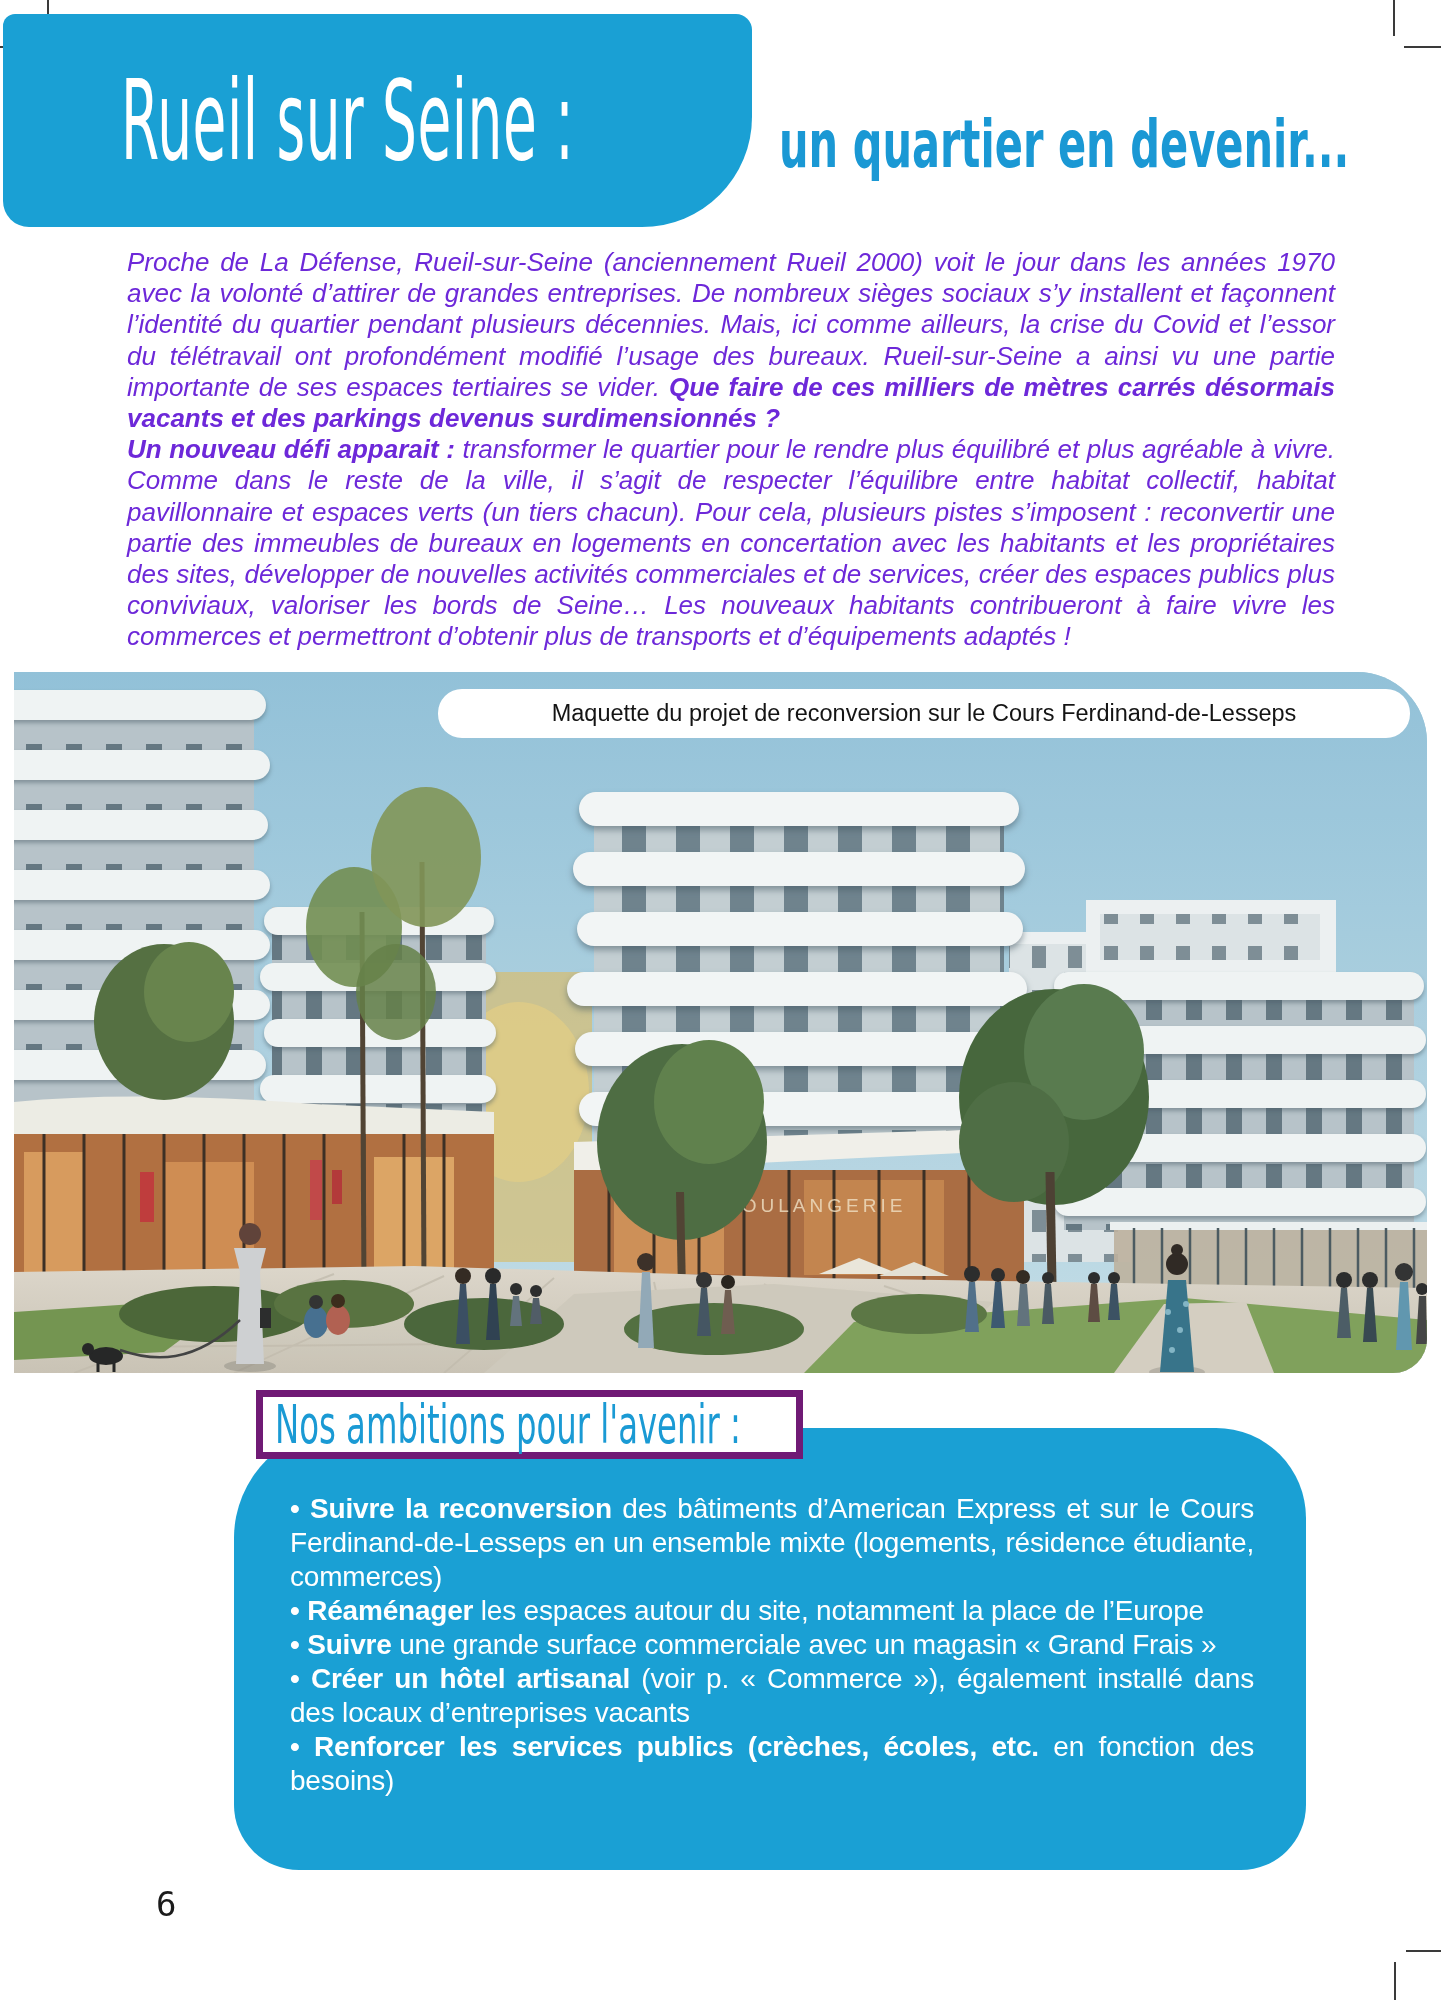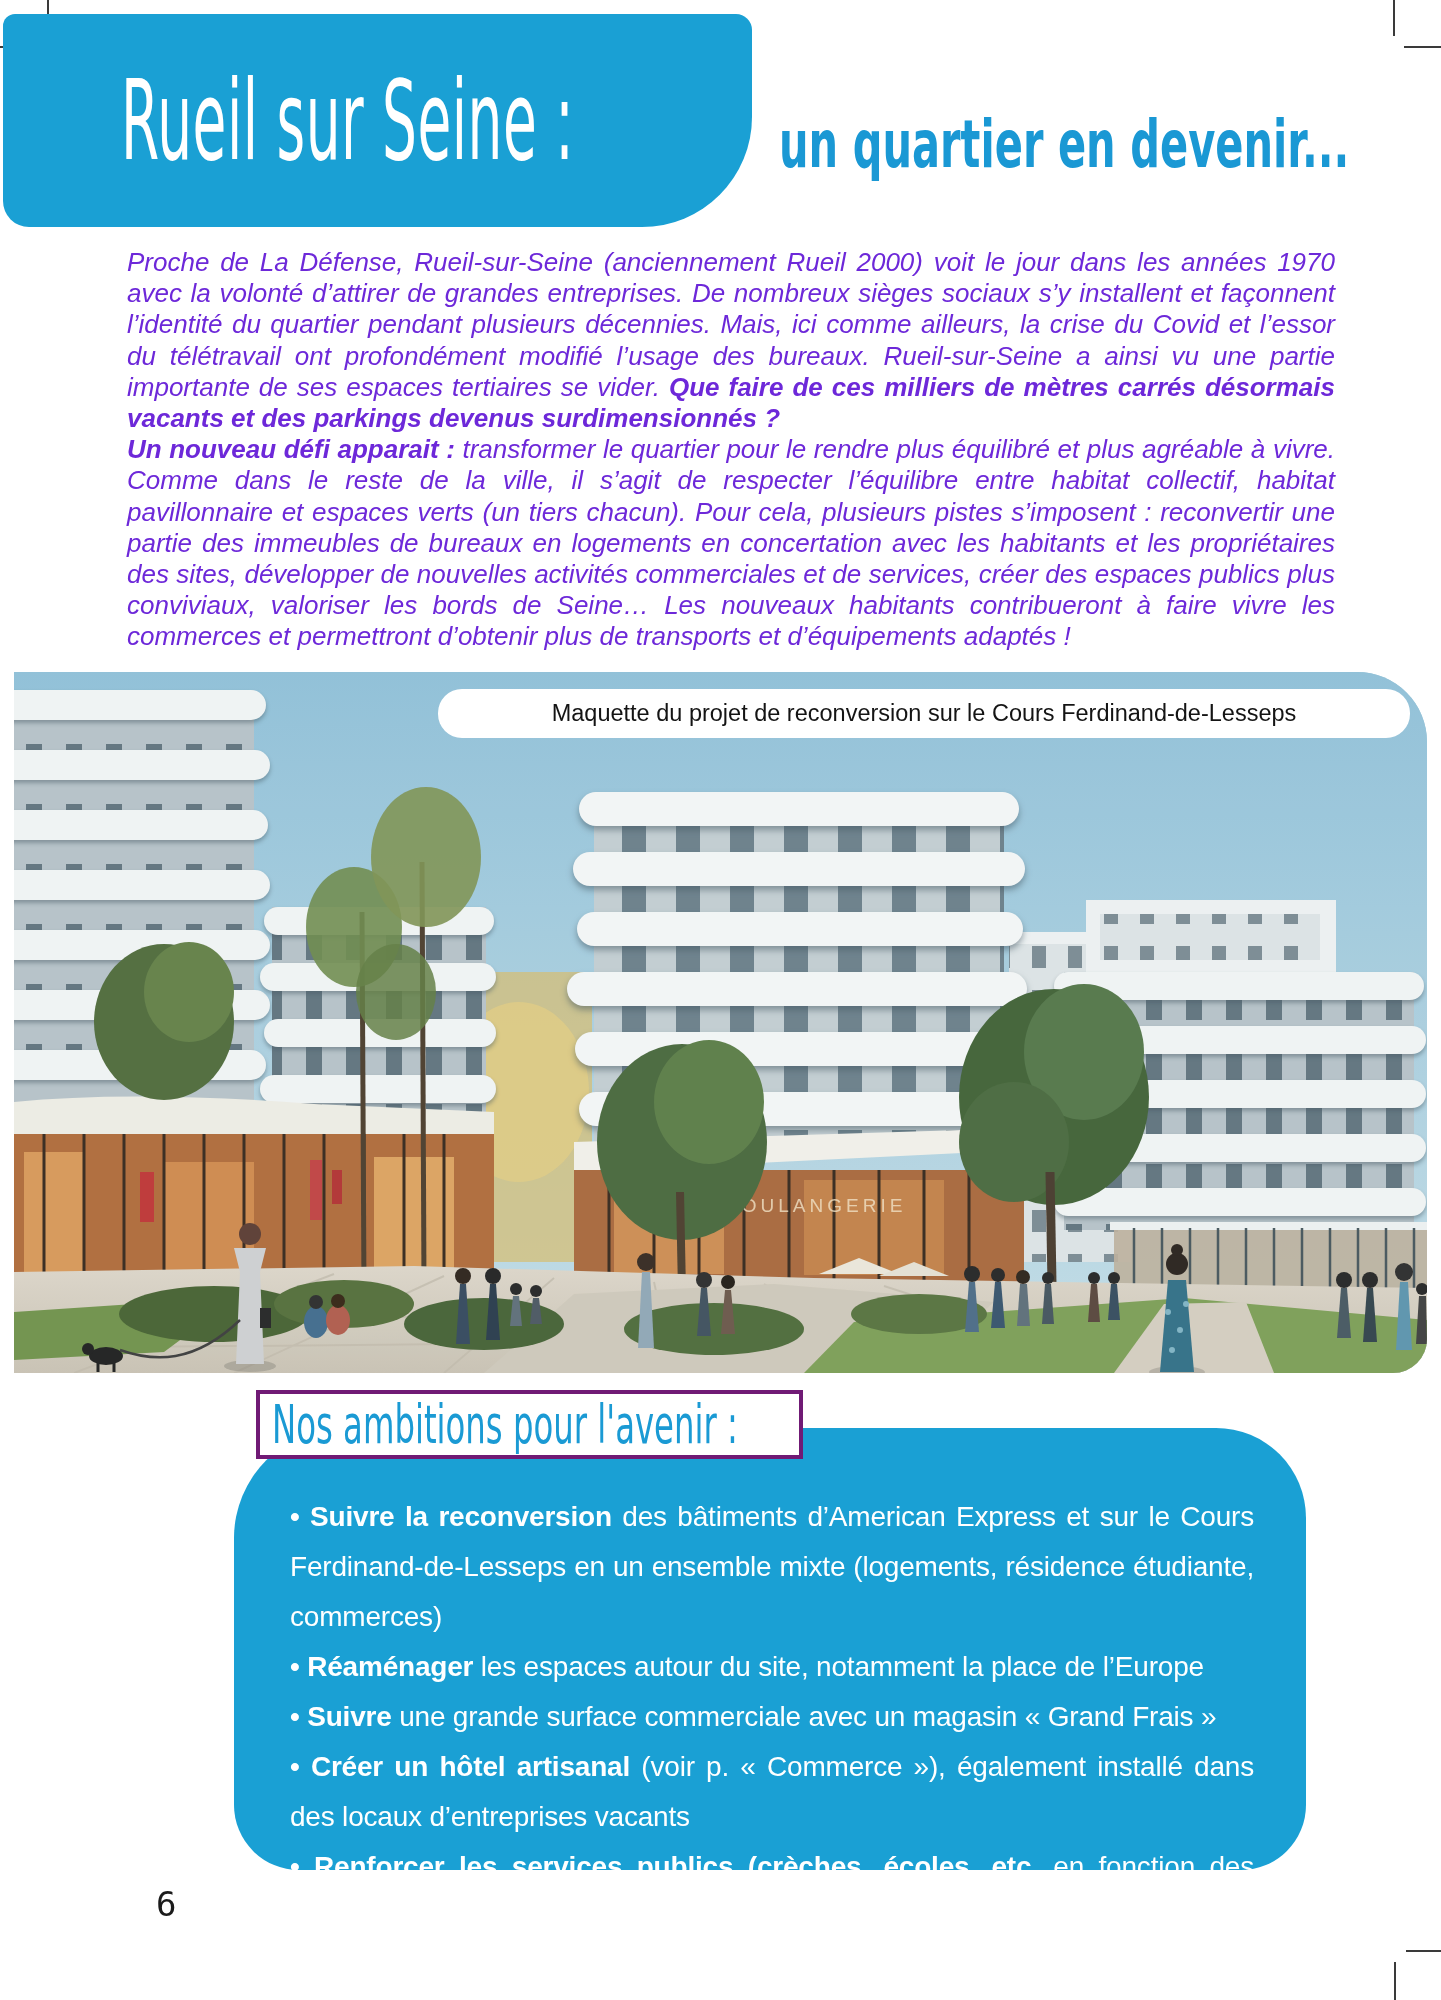--- a/index.html
+++ b/index.html
@@ -24,24 +24,24 @@
   
   .photo{position:absolute;left:14px;top:672px;width:1413px;height:701px;
     border-radius:0 70px 34px 0;overflow:hidden;background:#a9cddd;}
   .photo svg{display:block;width:1413px;height:701px;}
   .caption{position:absolute;left:424px;top:17px;width:972px;height:49px;background:#ffffff;
     display:flex;align-items:center;justify-content:center;color:#141414;font-size:23.5px;border-radius:24px;}
 
   
   .amb-box{position:absolute;left:234px;top:1428px;width:1072px;height:442px;background:#1aa0d4;
     border-radius:110px 90px 65px 65px;box-sizing:border-box;padding:64px 52px 0 56px;}
-  .amb-item{color:#ffffff;font-size:28px;line-height:50px;text-align:justify;letter-spacing:-0.2px;}
+  .amb-item{color:#ffffff;font-size:28px;line-height:34px;text-align:justify;letter-spacing:-0.2px;}
   .amb-item .b{font-weight:bold;}
   .amb-label{position:absolute;left:256px;top:1390px;width:547px;height:69px;background:#ffffff;
-    border:4px solid #701a75;box-sizing:border-box;display:flex;align-items:center;}
+    border:7px solid #701a75;box-sizing:border-box;display:flex;align-items:center;}
   .amb-label span{color:#1a9ad4;font-family:"DejaVu Sans",sans-serif;font-size:53px;font-weight:400;
     transform:scaleX(.61);transform-origin:left center;margin-left:12px;white-space:nowrap;}
 
   .page-number{position:absolute;left:156px;top:1884px;color:#1b1b1b;
     font-family:"DejaVu Sans Mono",monospace;font-size:34px;}
 
   
   .slab{fill:#f2f5f5;filter:drop-shadow(0 3px 2px rgba(60,80,90,.45));}
   .slabC{fill:#f5f7f7;filter:drop-shadow(0 4px 3px rgba(55,75,88,.5));}
   .mull{stroke:#35261a;stroke-width:3;}

